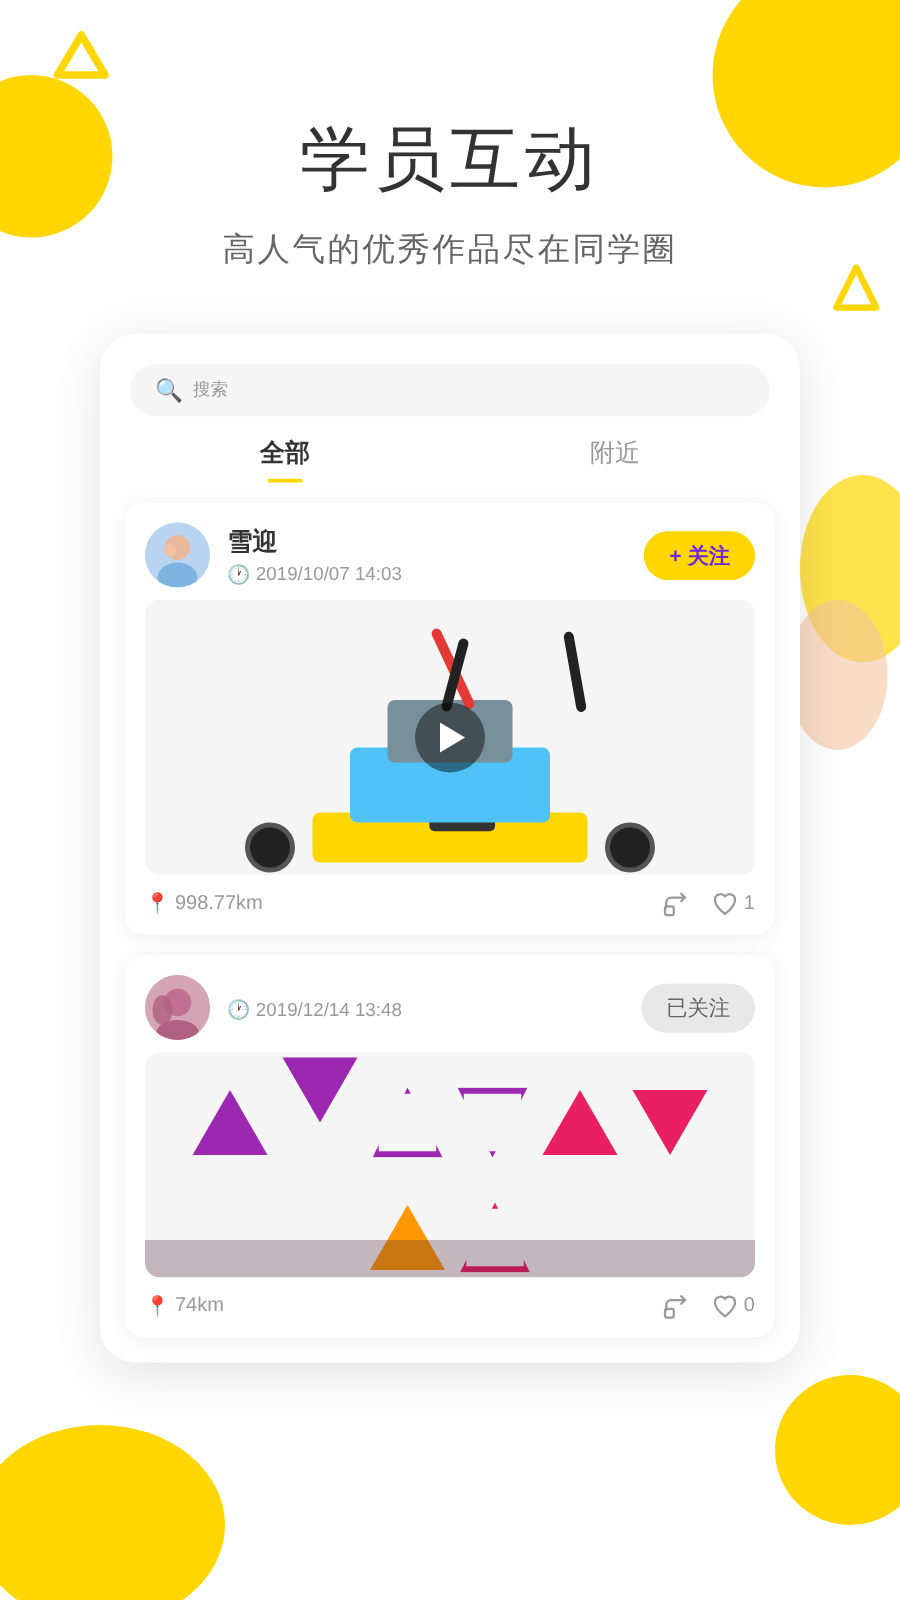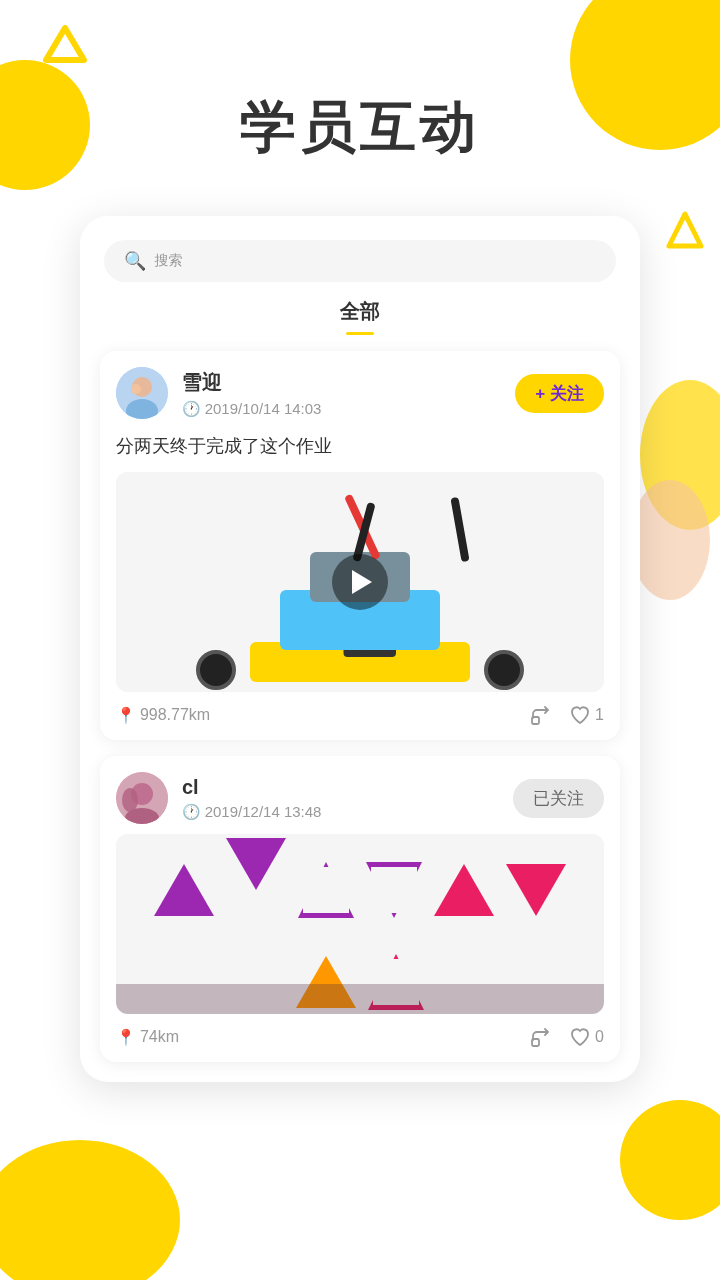--- a/index.html
+++ b/index.html
@@ -93,21 +93,21 @@
 
     
     .header-section {
       position: relative;
       z-index: 2;
       text-align: center;
       padding-top: 90px;
     }
     .header-title {
       font-size: 56px;
-      font-weight: 700;
+      font-weight: 400;
       color: #333;
       letter-spacing: 4px;
     }
     .header-subtitle {
       font-size: 26px;
       color: #666;
       margin-top: 16px;
       letter-spacing: 2px;
     }
 
@@ -358,56 +358,59 @@
   </svg>
 </div>
 <div class="triangle-icon-right">
   <svg width="40" height="40" viewBox="0 0 40 40">
     <polygon points="4,36 36,36 20,4" fill="none" stroke="#FFD600" stroke-width="5" stroke-linejoin="round"></polygon>
   </svg>
 </div>
 
 <div class="header-section">
   <div class="header-title">学员互动</div>
+  <div class="header-subtitle">高人气的优秀作品尽在同学圈</div>
 </div>
 
 <div class="card-container">
 
   <div class="search-bar">
     <span class="search-icon">🔍</span>
     <span class="search-placeholder">搜索</span>
   </div>
 
   <div class="tabs">
     <div class="tab-item active">
       <span>全部</span>
+    </div>
+    <div class="tab-item">
+      <span>附近</span>
     </div>
   </div>
 
   <div class="post-card">
     <div class="post-header">
       <div class="avatar avatar-1">
         <svg width="52" height="52" viewBox="0 0 52 52">
           <circle cx="26" cy="26" r="26" fill="#b8d4f0"></circle>
           <circle cx="26" cy="20" r="10" fill="#e8b89a"></circle>
           <ellipse cx="26" cy="44" rx="16" ry="12" fill="#7fb3e0"></ellipse>
           <circle cx="20" cy="22" r="5" fill="#e8b89a"></circle>
           <circle cx="20" cy="22" r="5" fill="#f5c5a0" opacity="0.8"></circle>
         </svg>
       </div>
       <div class="user-info">
         <div class="user-name">雪迎</div>
         <div class="post-time">
           <span>🕐</span>
-          <span>2019/10/14 14:03</span>
+          <span>2019/10/07 14:03</span>
         </div>
       </div>
       <button class="follow-btn">+ 关注</button>
     </div>
-    <div class="post-text">分两天终于完成了这个作业</div>
     <div class="post-image">
       <div class="robot-img">
 
         <div style="position:absolute;bottom:10px;left:50%;transform:translateX(-50%);width:220px;height:40px;background:#FFD600;border-radius:6px;"></div>
         <div style="position:absolute;bottom:35px;left:50%;transform:translateX(-55%);width:30px;height:50px;background:#333;border-radius:4px;"></div>
         <div style="position:absolute;bottom:35px;left:50%;transform:translateX(20%);width:30px;height:50px;background:#333;border-radius:4px;"></div>
         <div style="position:absolute;bottom:42px;left:50%;transform:translateX(-50%);width:160px;height:60px;background:#4FC3F7;border-radius:6px;"></div>
         <div style="position:absolute;bottom:90px;left:50%;transform:translateX(-50%);width:100px;height:50px;background:#78909C;border-radius:6px;"></div>
         <div style="position:absolute;top:20px;left:50%;transform:translateX(-20%);width:8px;height:70px;background:#E53935;border-radius:4px;transform:translateX(-20%) rotate(-25deg);"></div>
         <div style="position:absolute;top:30px;left:50%;width:8px;height:60px;background:#222;border-radius:4px;transform:rotate(15deg);"></div>
@@ -446,21 +449,20 @@
     <div class="post-header">
       <div class="avatar avatar-2">
         <svg width="52" height="52" viewBox="0 0 52 52">
           <circle cx="26" cy="26" r="26" fill="#d4a5b5"></circle>
           <circle cx="26" cy="22" r="11" fill="#c07090"></circle>
           <ellipse cx="26" cy="46" rx="17" ry="10" fill="#b06080"></ellipse>
           <ellipse cx="14" cy="28" rx="8" ry="12" fill="#b06080" opacity="0.8"></ellipse>
         </svg>
       </div>
       <div class="user-info">
-        <div class="user-name">cl</div>
         <div class="post-time">
           <span>🕐</span>
           <span>2019/12/14 13:48</span>
         </div>
       </div>
       <button class="followed-btn">已关注</button>
     </div>
     <div class="post-image">
       <div class="triangles-img">
         <div style="display:flex;flex-wrap:wrap;gap:12px;padding:16px;align-items:center;justify-content:center;">

